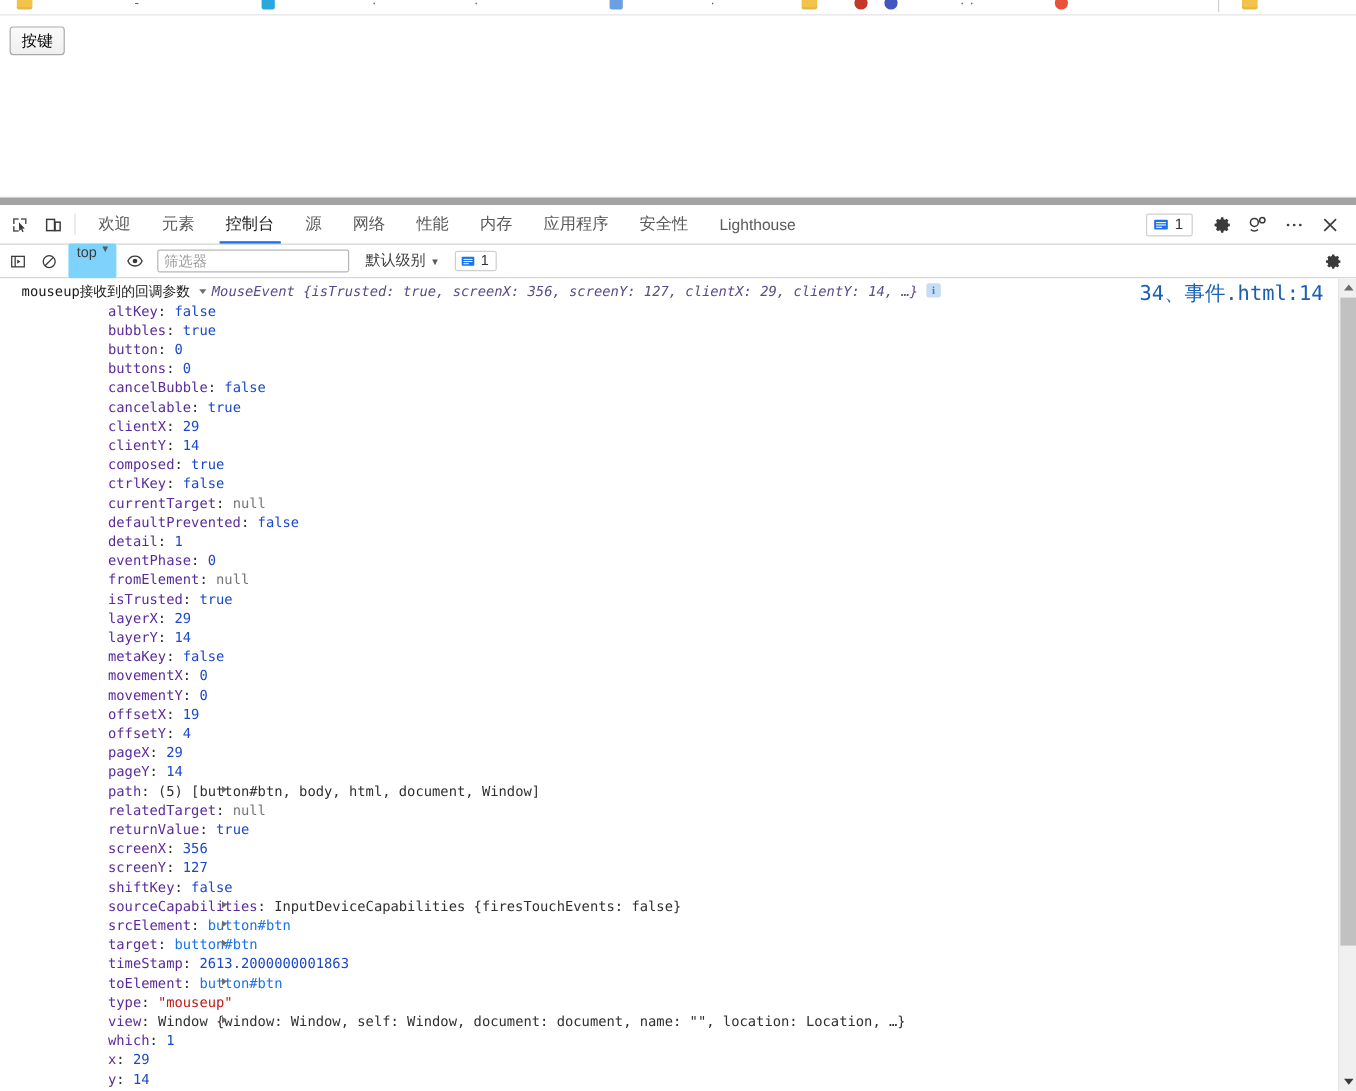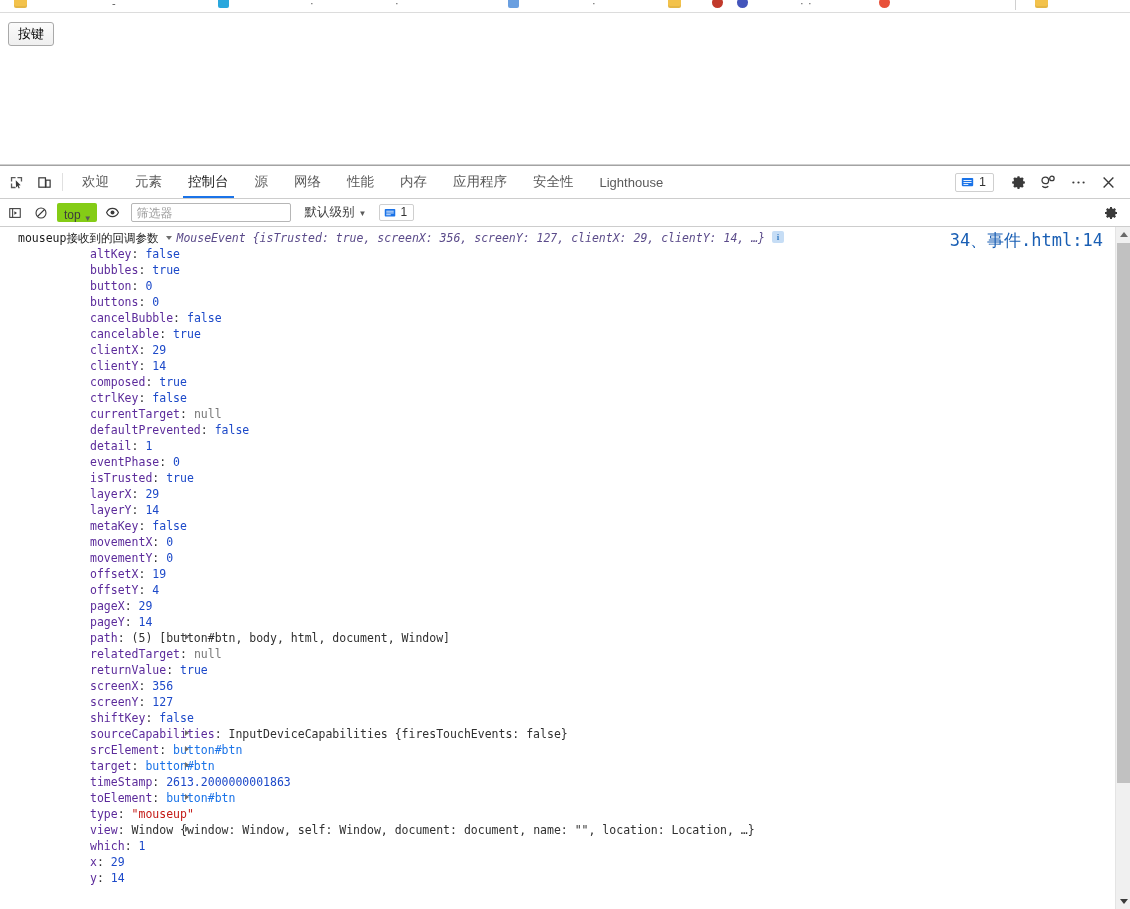--- a/index.html
+++ b/index.html
@@ -64,21 +64,21 @@
     cursor: default;
     line-height: 15px;
   }
 
   
   .devtools {
     flex: 1 1 auto;
     display: flex;
     flex-direction: column;
     background: #ffffff;
-    border-top: 1px solid #a3a3a3;
+    border-top: 6px solid #a3a3a3;
     min-height: 0;
   }
 
   
   .dt-tabbar {
     height: 33px;
     flex: 0 0 33px;
     display: flex;
     align-items: stretch;
     border-bottom: 1px solid #cdcdcd;
@@ -140,24 +140,24 @@
     border-bottom: 1px solid #cdcdcd;
     background: #ffffff;
     padding-left: 2px;
   }
   .ct-btn {
     width: 26px; height: 24px;
     display: flex; align-items: center; justify-content: center;
     cursor: default;
   }
   .ct-context {
-    display: inline-flex; align-items: flex-end; gap: 3px;
-    background: #84cc16;
+    display: inline-flex; align-items: flex-start; gap: 3px;
+    background: #7dd3fc;
     border-radius: 2px;
-    height: 19px;
+    height: 29px;
     padding: 0 5px 0 7px;
     margin: 0 3px;
     font-size: 12px;
     color: #3c3c3c;
     cursor: default;
   }
   .caret { font-size: 8px; color: #5a5a5a; line-height: 1; position: relative; top: 1px; }
   .filter-input {
     width: 160px; height: 19px;
     margin-left: 5px;
@@ -523,20 +523,21 @@
               <div class="prop-row"><span class="prop-k">cancelBubble</span><span class="punct">: </span><span class="val-bool">false</span></div>
               <div class="prop-row"><span class="prop-k">cancelable</span><span class="punct">: </span><span class="val-bool">true</span></div>
               <div class="prop-row"><span class="prop-k">clientX</span><span class="punct">: </span><span class="val-num">29</span></div>
               <div class="prop-row"><span class="prop-k">clientY</span><span class="punct">: </span><span class="val-num">14</span></div>
               <div class="prop-row"><span class="prop-k">composed</span><span class="punct">: </span><span class="val-bool">true</span></div>
               <div class="prop-row"><span class="prop-k">ctrlKey</span><span class="punct">: </span><span class="val-bool">false</span></div>
               <div class="prop-row"><span class="prop-k">currentTarget</span><span class="punct">: </span><span class="val-null">null</span></div>
               <div class="prop-row"><span class="prop-k">defaultPrevented</span><span class="punct">: </span><span class="val-bool">false</span></div>
               <div class="prop-row"><span class="prop-k">detail</span><span class="punct">: </span><span class="val-num">1</span></div>
               <div class="prop-row"><span class="prop-k">eventPhase</span><span class="punct">: </span><span class="val-num">0</span></div>
+              <div class="prop-row"><span class="prop-k">fromElement</span><span class="punct">: </span><span class="val-null">null</span></div>
               <div class="prop-row"><span class="prop-k">isTrusted</span><span class="punct">: </span><span class="val-bool">true</span></div>
               <div class="prop-row"><span class="prop-k">layerX</span><span class="punct">: </span><span class="val-num">29</span></div>
               <div class="prop-row"><span class="prop-k">layerY</span><span class="punct">: </span><span class="val-num">14</span></div>
               <div class="prop-row"><span class="prop-k">metaKey</span><span class="punct">: </span><span class="val-bool">false</span></div>
               <div class="prop-row"><span class="prop-k">movementX</span><span class="punct">: </span><span class="val-num">0</span></div>
               <div class="prop-row"><span class="prop-k">movementY</span><span class="punct">: </span><span class="val-num">0</span></div>
               <div class="prop-row"><span class="prop-k">offsetX</span><span class="punct">: </span><span class="val-num">19</span></div>
               <div class="prop-row"><span class="prop-k">offsetY</span><span class="punct">: </span><span class="val-num">4</span></div>
               <div class="prop-row"><span class="prop-k">pageX</span><span class="punct">: </span><span class="val-num">29</span></div>
               <div class="prop-row"><span class="prop-k">pageY</span><span class="punct">: </span><span class="val-num">14</span></div>

